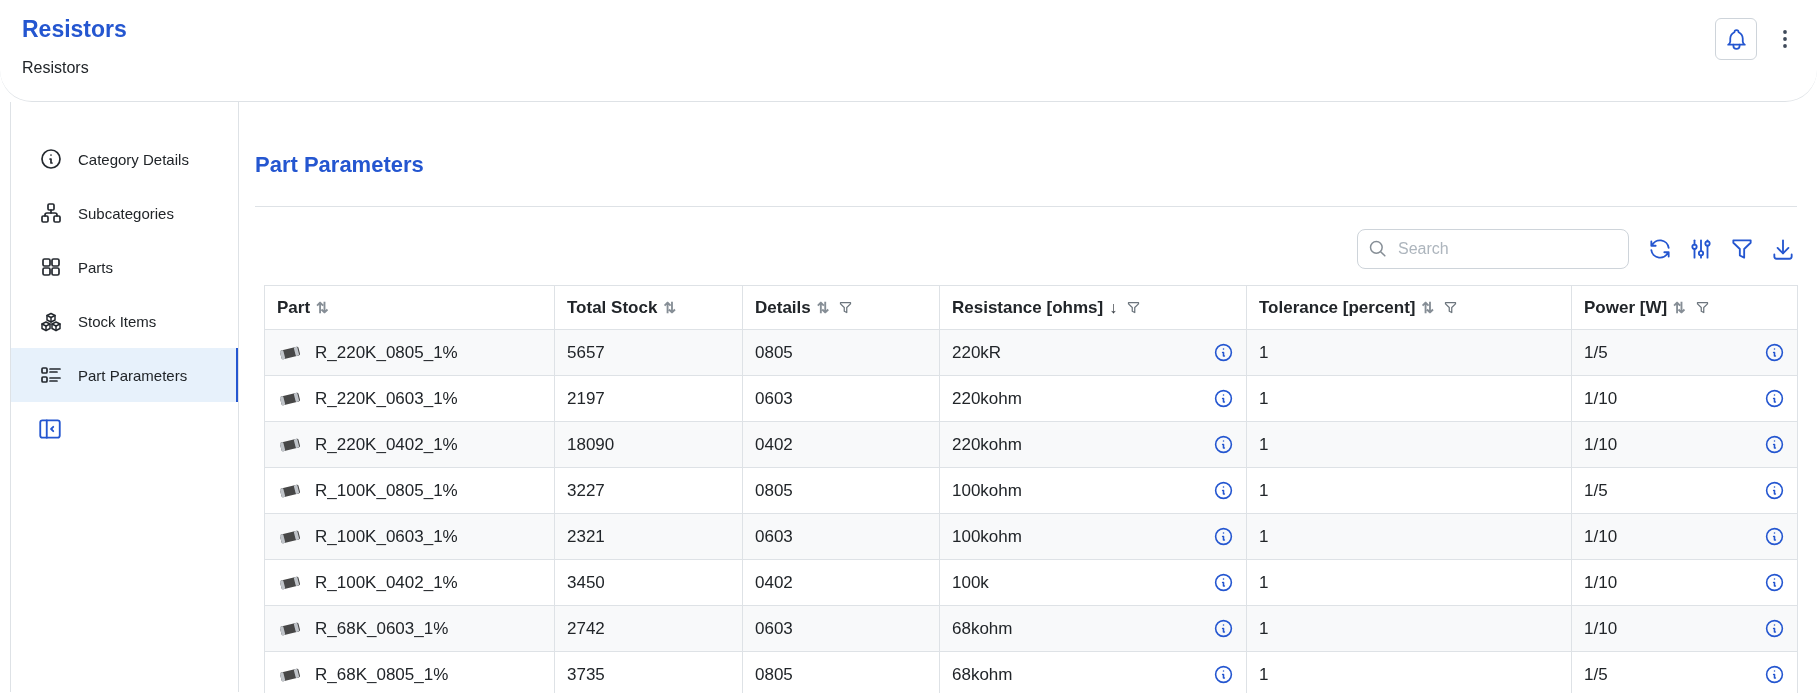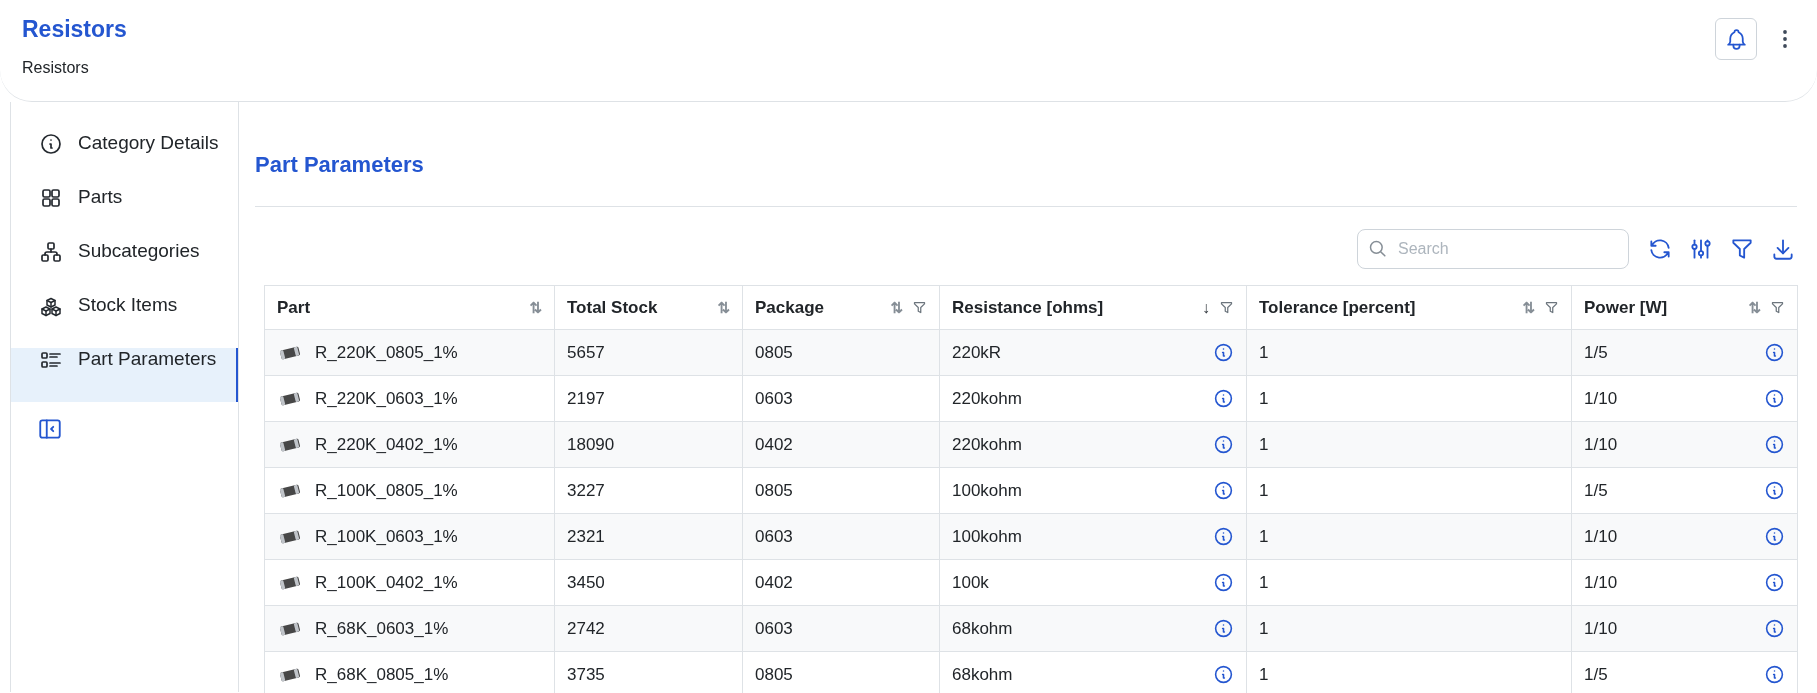--- a/index.html
+++ b/index.html
@@ -30,22 +30,22 @@
     background:#fff; color:var(--accent);
     display:flex; align-items:center; justify-content:center; cursor:pointer; padding:0;
   }
   .bell-btn svg{width:25px;height:25px;}
   .dots-btn{background:none;border:none;padding:0;color:#3f4a5a;cursor:pointer;}
   .dots-btn svg{width:24px;height:24px;display:block;}
   
   .main{display:flex; margin-left:10px; border-left:1px solid var(--border); height:590px;}
   .sidebar{width:228px; flex:none; border-right:1px solid var(--border); padding-top:30px;}
   .tab{
-    height:54px; padding:0 10px 0 28px; display:flex; align-items:flex-start; gap:15px;
-    font-size:19px; cursor:pointer; white-space:nowrap;
+    height:54px; padding:0 10px 0 28px; display:flex; align-items:center; gap:15px;
+    font-size:15px; cursor:pointer; white-space:nowrap;
   }
   .tab svg{width:24px;height:24px;flex:none;color:#24292f;}
   .tab.active{background:var(--active-bg); box-shadow:inset -2px 0 0 0 var(--accent);}
   .collapse-btn{margin:14px 0 0 26px; background:none;border:none;padding:0;color:var(--accent);cursor:pointer;}
   .collapse-btn svg{width:26px;height:26px;display:block;}
   
   .content{flex:1; min-width:0; padding:28px 20px 0 16px;}
   .panel-title{font-size:22px; font-weight:700; color:var(--accent); margin:22px 0 0 0;}
   .rule{border:none; border-top:1px solid var(--border); margin:28px 0 0 0;}
   .toolbar{margin-top:22px; display:flex; justify-content:flex-end; align-items:center; gap:14px;}
@@ -63,21 +63,21 @@
   .tool-btn svg{width:26px;height:26px;display:block;}
   
   table{
     margin:16px 0 0 9px; width:calc(100% - 9px);
     border-collapse:collapse; table-layout:fixed; font-size:17px;
   }
   th,td{border:1px solid var(--border); overflow:hidden;}
   th{height:44px; padding:8px 12px; text-align:left; font-weight:700; background:#fff;}
   td{height:46px; padding:8px 12px;}
   tbody tr:nth-child(odd){background:var(--stripe);}
-  .th-inner{display:flex; justify-content:space-between; align-items:center; gap:6px;}
+  .th-inner{display:flex; align-items:center; gap:6px;}
   .th-icons{display:flex; align-items:center; gap:9px;}
   .sort-glyph{font-size:15px; color:var(--muted); line-height:1;}
   .sort-glyph.desc{color:#343a40; font-size:16px;}
   .funnel{color:#6c757d; display:flex;}
   .funnel svg{width:15px;height:15px;}
   .cell-flex{display:flex; justify-content:space-between; align-items:center; gap:4px;}
   .part-flex{display:flex; align-items:center; gap:12px;}
   .thumb{width:26px;height:26px;flex:none;cursor:pointer;}
   .thumb svg{width:26px;height:26px;display:block;}
   .info-icon{width:21px;height:21px;color:var(--accent);flex:none;cursor:pointer;}
@@ -115,36 +115,36 @@
     <div class="tab">
       <svg viewBox="0 0 24 24" fill="none" stroke="currentColor" stroke-width="1.7" stroke-linecap="round" stroke-linejoin="round">
         <circle cx="12" cy="12" r="9"></circle>
           <path d="M12 8h.01"></path>
           <path d="M11 12h1v4h1"></path>
       </svg>
       <span>Category Details</span>
     </div>
     <div class="tab">
       <svg viewBox="0 0 24 24" fill="none" stroke="currentColor" stroke-width="1.7" stroke-linecap="round" stroke-linejoin="round">
-        <rect x="4" y="4" width="7" height="7" rx="1.5"></rect>
-          <rect x="13" y="4" width="7" height="7" rx="1.5"></rect>
-        <rect x="4" y="13" width="7" height="7" rx="1.5"></rect>
-          <rect x="13" y="13" width="7" height="7" rx="1.5"></rect>
-      </svg>
-      <span>Parts</span>
-    </div>
-    <div class="tab">
-      <svg viewBox="0 0 24 24" fill="none" stroke="currentColor" stroke-width="1.7" stroke-linecap="round" stroke-linejoin="round">
         <rect x="3" y="15" width="6" height="6" rx="1.2"></rect>
           <rect x="15" y="15" width="6" height="6" rx="1.2"></rect>
           <rect x="9" y="3" width="6" height="6" rx="1.2"></rect>
         <path d="M6 15v-1a2 2 0 0 1 2 -2h8a2 2 0 0 1 2 2v1"></path>
           <path d="M12 9v3"></path>
       </svg>
       <span>Subcategories</span>
+    </div>
+    <div class="tab">
+      <svg viewBox="0 0 24 24" fill="none" stroke="currentColor" stroke-width="1.7" stroke-linecap="round" stroke-linejoin="round">
+        <rect x="4" y="4" width="7" height="7" rx="1.5"></rect>
+          <rect x="13" y="4" width="7" height="7" rx="1.5"></rect>
+        <rect x="4" y="13" width="7" height="7" rx="1.5"></rect>
+          <rect x="13" y="13" width="7" height="7" rx="1.5"></rect>
+      </svg>
+      <span>Parts</span>
     </div>
     <div class="tab">
       <svg viewBox="0 0 24 24" fill="none" stroke="currentColor" stroke-width="1.5" stroke-linecap="round" stroke-linejoin="round">
         <path d="M8 6.5l4 -2l4 2v4.5l-4 2l-4 -2z"></path>
           <path d="M8 6.5l4 2l4 -2"></path>
           <path d="M12 8.5v4.5"></path>
         <path d="M3 15l4 -2l4 2v4.5l-4 2l-4 -2z"></path>
           <path d="M3 15l4 2l4 -2"></path>
           <path d="M7 17v4.5"></path>
         <path d="M13 15l4 -2l4 2v4.5l-4 2l-4 -2z"></path>
@@ -240,21 +240,21 @@
           <th>
             <div class="th-inner">
               <span>Total Stock</span>
               <span class="th-icons">
                   <span class="sort-glyph">⇅</span>
                 </span>
             </div>
           </th>
           <th>
             <div class="th-inner">
-              <span>Package</span>
+              <span>Details</span>
               <span class="th-icons">
                 <span class="sort-glyph">⇅</span>
                 <span class="funnel">
                   <svg viewBox="0 0 24 24" fill="none" stroke="currentColor" stroke-width="2" stroke-linecap="round" stroke-linejoin="round">
                       <path d="M4 4h16v2.2l-6 5.8v8l-4 -2v-6l-6 -5.8z"></path>
                     </svg>
                 </span>
               </span>
             </div>
           </th>

